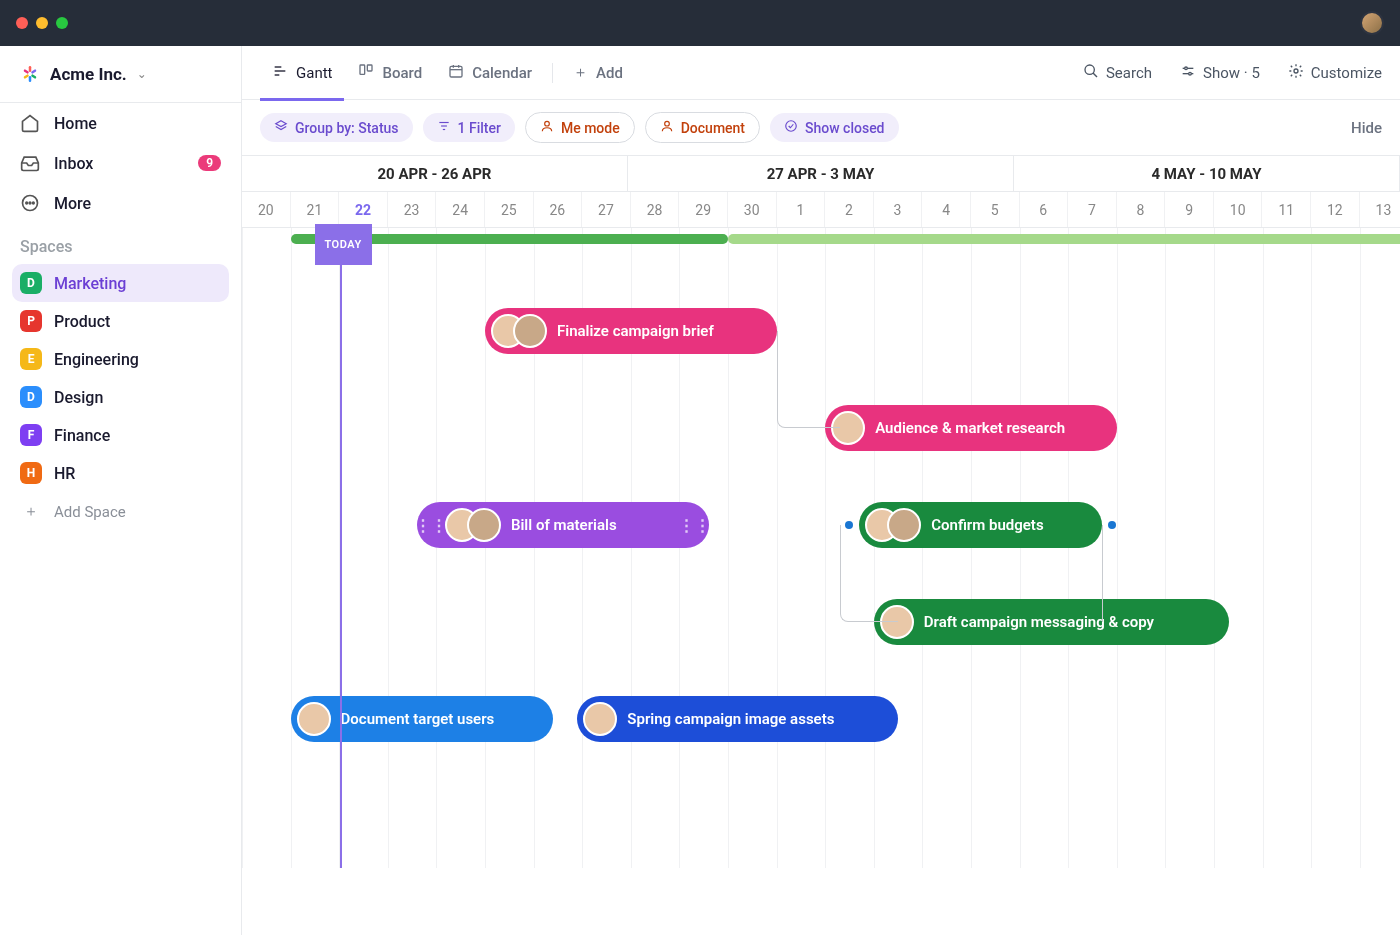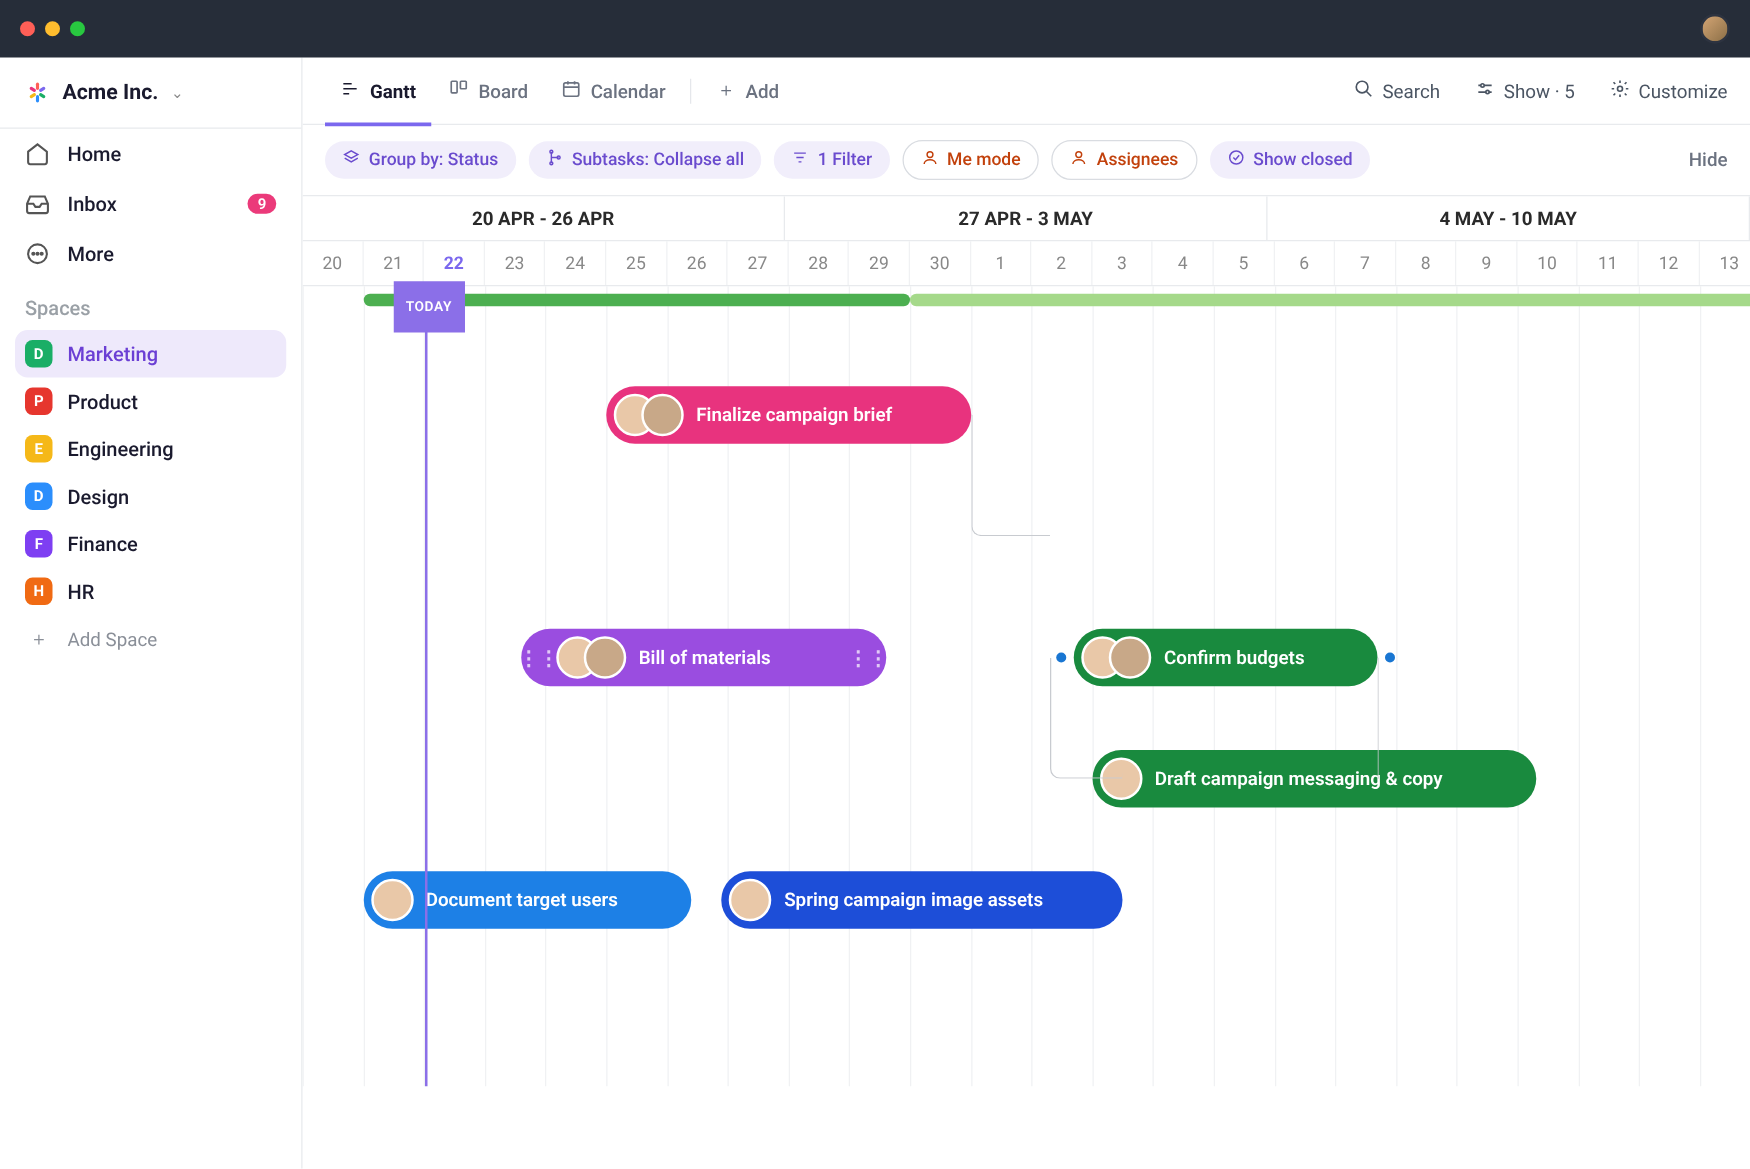--- a/index.html
+++ b/index.html
@@ -21,21 +21,21 @@
 .nav-icon { width:20px; height:20px; display:flex; align-items:center; justify-content:center; color:#555; }
 .badge { background:#eb3a7a; color:#fff; border-radius:10px; padding:1px 8px; font-size:12px; font-weight:600; margin-left:auto; }
 .section-label { padding: 14px 20px 8px; color:#9aa0a6; font-size:16px; font-weight:500;}
 .space-item { display:flex; align-items:center; gap:12px; padding:8px 8px; margin: 0 12px; border-radius:10px; cursor:pointer; font-size:16px; font-weight:500;}
 .space-item.active { background:#eee9fb; color:#6b3fd4; }
 .space-marker { width:22px; height:22px; border-radius:6px; color:#fff; font-size:12px; font-weight:700; display:flex; align-items:center; justify-content:center; }
 .add-space { display:flex; align-items:center; gap:12px; padding:10px 20px; color:#8a8f98; cursor:pointer; font-size:15px;}
 .main { flex:1; display:flex; flex-direction:column; overflow:hidden; }
 .view-tabs { height:54px; display:flex; align-items:center; gap:2px; padding: 0 18px; border-bottom:1px solid #e8eaed; }
 .vtab { display:flex; align-items:center; gap:8px; padding:0 12px; height:32px; cursor:pointer; color:#6b7280; font-size:15px; font-weight:500;}
-.vtab.active { color:#1a1a2e; font-weight:700; border-bottom:3px solid #7b68ee; margin-bottom:-3px; height:54px;}
+.vtab.active { color:#1a1a2e; font-weight:400; border-bottom:3px solid #7b68ee; margin-bottom:-3px; height:54px;}
 .vtab-sep { width:1px; height:20px; background:#e5e7eb; margin:0 6px;}
 .toprt { margin-left:auto; display:flex; gap:28px; align-items:center; color:#4b5563; font-size:15px;}
 .toprt-item { display:flex; align-items:center; gap:7px; cursor:pointer; }
 .filter-row { padding:12px 18px; display:flex; gap:10px; align-items:center; border-bottom:1px solid #e8eaed; }
 .pill { display:inline-flex; align-items:center; gap:7px; padding:6px 14px; border-radius:18px; font-size:14px; cursor:pointer; font-weight:500;}
 .pill.purp { background:#f1eefb; color:#6a4bce; }
 .pill.outl { background:#fff; border:1px solid #d9dce1; color:#c2410c; }
 .hide { margin-left:auto; color:#6b7280; cursor:pointer; font-size:15px; font-weight:500;}
 .gantt { flex:1; position:relative; overflow:hidden; }
 .weeks-row { display:flex; height:36px; border-bottom:1px solid #e8eaed; }
@@ -212,48 +212,39 @@
     <div class="filter-row">
       <span class="pill purp">
         <span><svg width="14" height="14" viewBox="0 0 24 24" fill="none" stroke="currentColor" stroke-width="2">
               <polygon points="12,3 21,8 12,13 3,8"></polygon>
               <polyline points="3,13 12,18 21,13"></polyline>
             </svg></span>
         <span>Group by: Status</span>
       </span>
       <span class="pill purp">
         <span><svg width="14" height="14" viewBox="0 0 24 24" fill="none" stroke="currentColor" stroke-width="2">
-              <path d="M7 4v8h10M7 12v8"></path>
-              <circle cx="7" cy="4" r="2"></circle>
-              <circle cx="17" cy="12" r="2"></circle>
-              <circle cx="7" cy="20" r="2"></circle>
-            </svg></span>
-        <span>Subtasks: Collapse all</span>
-      </span>
-      <span class="pill purp">
-        <span><svg width="14" height="14" viewBox="0 0 24 24" fill="none" stroke="currentColor" stroke-width="2">
               <line x1="4" y1="6" x2="20" y2="6"></line>
               <line x1="7" y1="12" x2="17" y2="12"></line>
               <line x1="10" y1="18" x2="14" y2="18"></line>
             </svg></span>
         <span>1 Filter</span>
       </span>
       <span class="pill outl">
         <span><svg width="14" height="14" viewBox="0 0 24 24" fill="none" stroke="currentColor" stroke-width="2">
               <circle cx="12" cy="8" r="4"></circle>
               <path d="M4 21c0-4 4-6 8-6s8 2 8 6"></path>
             </svg></span>
         <span>Me mode</span>
       </span>
       <span class="pill outl">
         <span><svg width="14" height="14" viewBox="0 0 24 24" fill="none" stroke="currentColor" stroke-width="2">
               <circle cx="12" cy="8" r="4"></circle>
               <path d="M4 21c0-4 4-6 8-6s8 2 8 6"></path>
             </svg></span>
-        <span>Assignees</span>
+        <span>Document</span>
       </span>
       <span class="pill purp">
         <span><svg width="14" height="14" viewBox="0 0 24 24" fill="none" stroke="currentColor" stroke-width="2">
               <circle cx="12" cy="12" r="9"></circle>
               <polyline points="8,12 11,15 16,9"></polyline>
             </svg></span>
         <span>Show closed</span>
       </span>
       <span class="hide">Hide</span>
     </div>
@@ -317,20 +308,24 @@
           <div class="grid-line" style="left: 1020.6px;"></div>
           <div class="grid-line" style="left: 1069.2px;"></div>
           <div class="grid-line" style="left: 1117.8px;"></div>
           <div class="progress-bar" style="left: 48.6px; width: 437.4px; background: rgb(76, 175, 80);"></div>
           <div class="progress-bar" style="left: 486px; width: 680.4px; background: rgb(165, 217, 138);"></div>
           <div class="task" style="background: rgb(232, 51, 126); left: 243px; width: 291.6px; top: 80px;">
             <span class="av"></span>
             <span class="av av2"></span>
             <span class="task-label">Finalize campaign brief</span>
           </div>
+          <div class="task" style="background: rgb(232, 51, 126); left: 583.2px; width: 291.6px; top: 177px;">
+            <span class="av"></span>
+            <span class="task-label">Audience &amp; market research</span>
+          </div>
           <div class="task" style="background: rgb(154, 77, 224); left: 174.96px; width: 291.6px; top: 274px; padding-left: 28px; padding-right: 28px;">
             <span class="av"></span>
             <span class="av av2"></span>
             <span class="task-label">Bill of materials</span>
             <span class="handle-dots" style="left: -2px;">⋮⋮</span>
             <span class="handle-dots" style="right: -2px;">⋮⋮</span>
           </div>
           <div class="task" style="background: rgb(25, 138, 62); left: 617.22px; width: 243px; top: 274px;">
             <span class="av"></span>
             <span class="av av2"></span>

